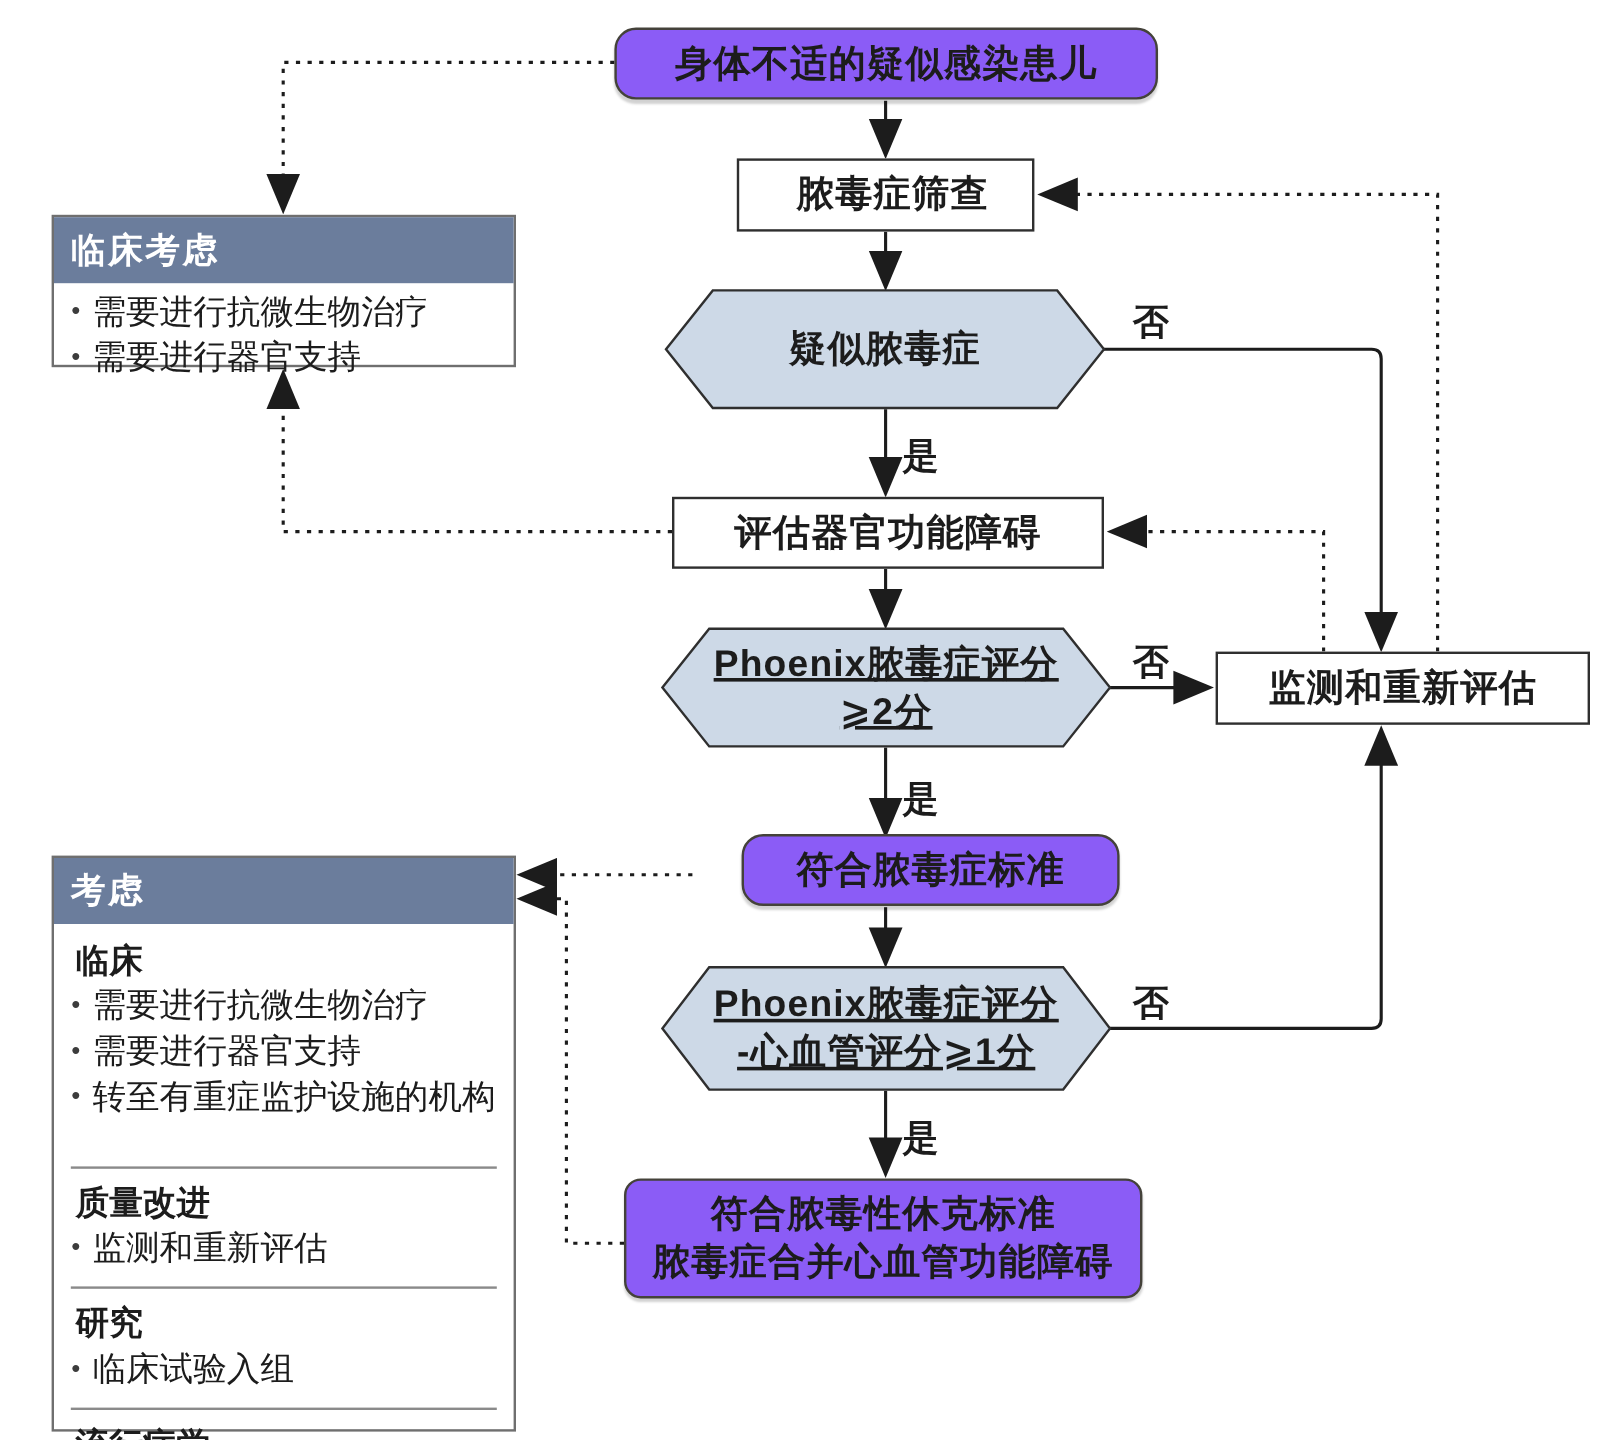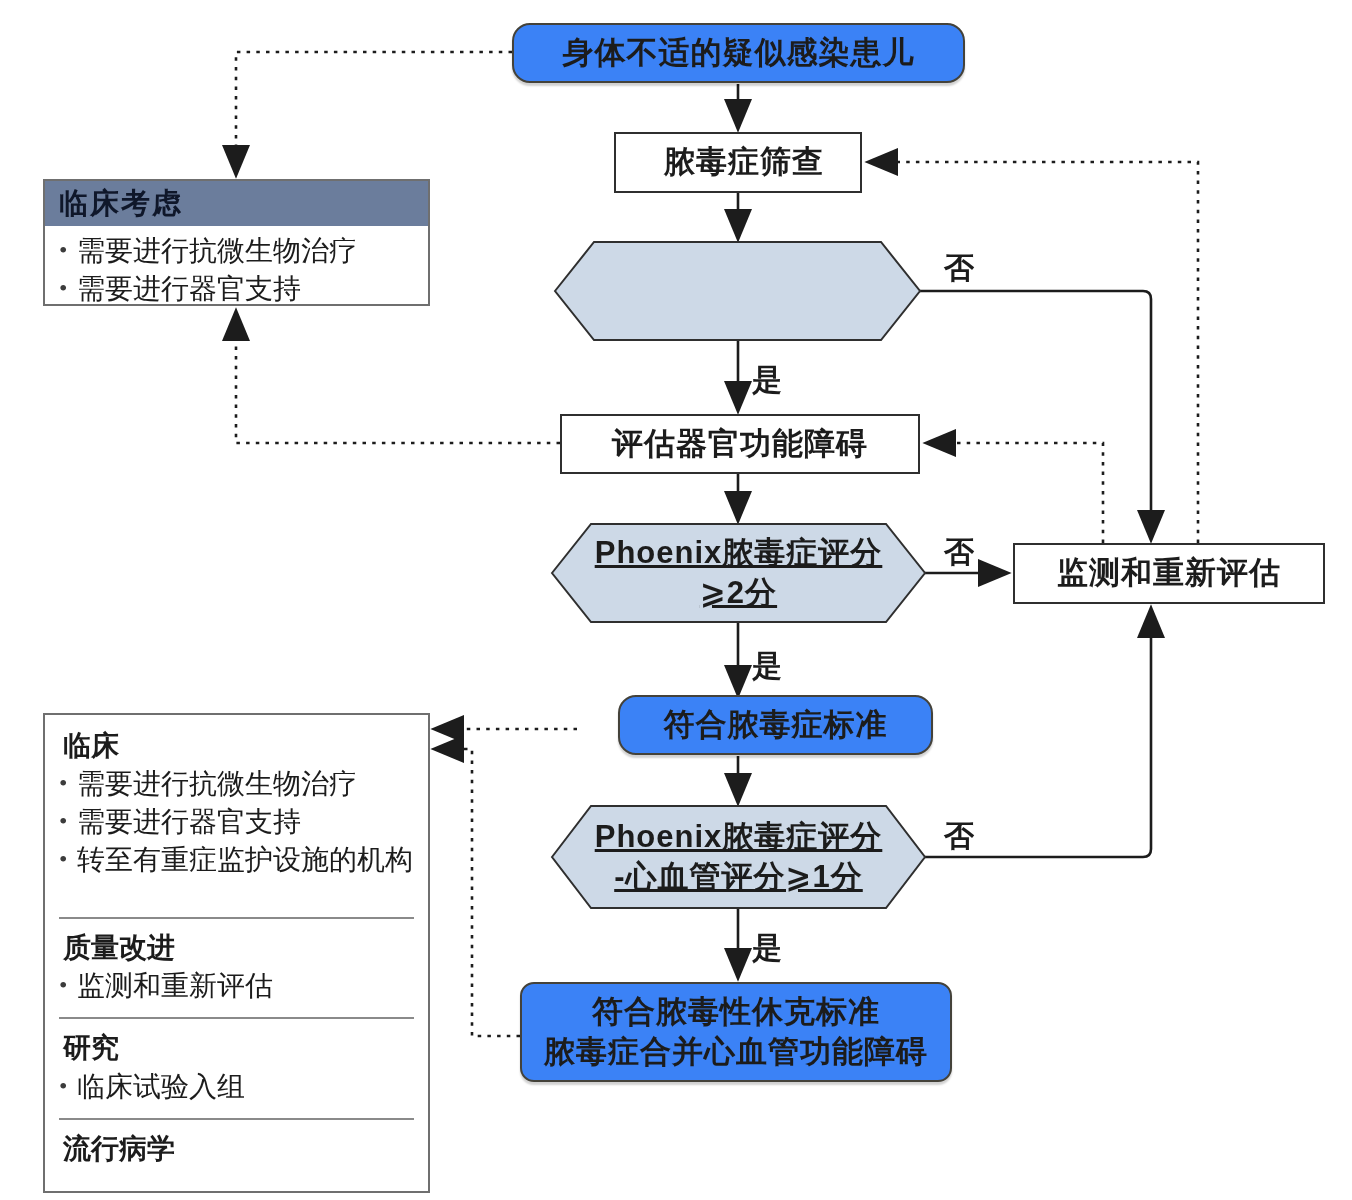--- a/index.html
+++ b/index.html
@@ -10,30 +10,30 @@
   .layer{position:absolute;left:0;top:0;z-index:0;}
   .edge{stroke:#1c1c1c;stroke-width:2.6;fill:none;}
   .edge.dashed{stroke-dasharray:3.5 6.2;}
   .hex{fill:#CDD9E7;stroke:#2f2f2f;stroke-width:2;}
   .node{
     position:absolute;z-index:2;box-sizing:border-box;
     display:flex;flex-direction:column;align-items:center;justify-content:center;
     text-align:center;font-size:31px;font-weight:600;line-height:1.3;letter-spacing:1px;
   }
   .rectbox{background:#ffffff;border:2px solid #2f2f2f;}
-  .cream{background:#3b82f6;border:2px solid #44423a;border-radius:18px;box-shadow:0 3px 2px rgba(0,0,0,0.18);}
+  .cream{background:#8b5cf6;border:2px solid #44423a;border-radius:18px;box-shadow:0 3px 2px rgba(0,0,0,0.18);}
   .hextext{background:transparent;border:none;}
   .hexsans{font-family:"Liberation Sans","DejaVu Sans",sans-serif;font-weight:bold;text-decoration:underline;}
   .lbl{position:absolute;z-index:2;font-size:30px;font-weight:600;}
   .panel{
     position:absolute;z-index:2;box-sizing:border-box;background:#ffffff;
     border:2px solid #6f6f6f;
   }
   .panel-header{
-    box-sizing:border-box;height:45px;background:#6B7D9C;color:#0f172a;
+    box-sizing:border-box;height:55px;background:#6B7D9C;color:#ffffff;
     font-family:"Liberation Sans","DejaVu Sans",sans-serif;font-weight:bold;font-size:29px;
     display:flex;align-items:center;padding:0 14px;letter-spacing:2px;
   }
   .panel-body{padding:10px 14px 0 14px;font-size:28px;line-height:1.36;}
   .sec-heading{
     font-family:"Liberation Sans","DejaVu Sans",sans-serif;
     font-weight:bold;font-size:28px;margin:2px 0 0 4px;
   }
   .bullet-item{display:flex;align-items:flex-start;font-size:28px;}
   .bullet-mark{width:18px;flex:none;color:#3c3c3c;font-size:24px;line-height:1.55;}
@@ -75,20 +75,23 @@
   </svg>
 
   <div class="node cream" style="left:512px;top:23px;width:453px;height:60px;">
     <span>身体不适的疑似感染患儿</span>
   </div>
 
   <div class="node rectbox" style="left:614px;top:132px;width:248px;height:61px;padding-left:12px;">
     <span>脓毒症筛查</span>
   </div>
 
+  <div class="node hextext" style="left:555px;top:242px;width:365px;height:98px;">
+    <span>疑似脓毒症</span>
+  </div>
 
   <div class="node rectbox" style="left:560px;top:414px;width:360px;height:60px;">
     <span>评估器官功能障碍</span>
   </div>
 
   <div class="node hextext hexsans" style="left:552px;top:524px;width:373px;height:98px;">
     <span>Phoenix脓毒症评分</span>
     <span>⩾2分</span>
   </div>
 
@@ -127,20 +130,23 @@
         <span>需要进行抗微生物治疗</span>
       </div>
       <div class="bullet-item">
         <span class="bullet-mark">•</span>
         <span>需要进行器官支持</span>
       </div>
     </div>
   </div>
 
   <div class="panel" style="left:43px;top:713px;width:387px;height:480px;">
+    <div class="panel-header">
+      <span>考虑</span>
+    </div>
     <div class="panel-body">
 
       <div class="sec-heading">临床</div>
       <div class="bullet-item">
         <span class="bullet-mark">•</span>
         <span>需要进行抗微生物治疗</span>
       </div>
       <div class="bullet-item">
         <span class="bullet-mark">•</span>
         <span>需要进行器官支持</span>

